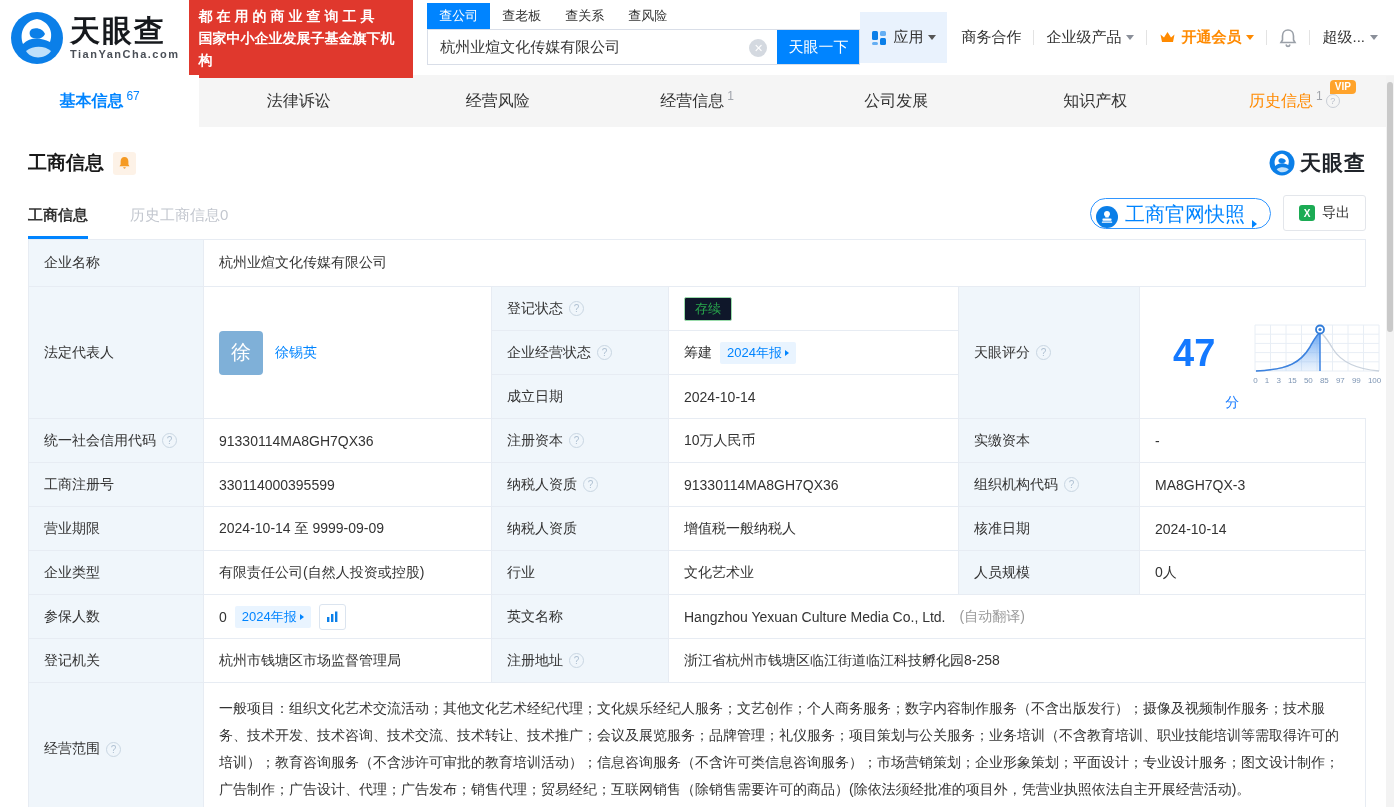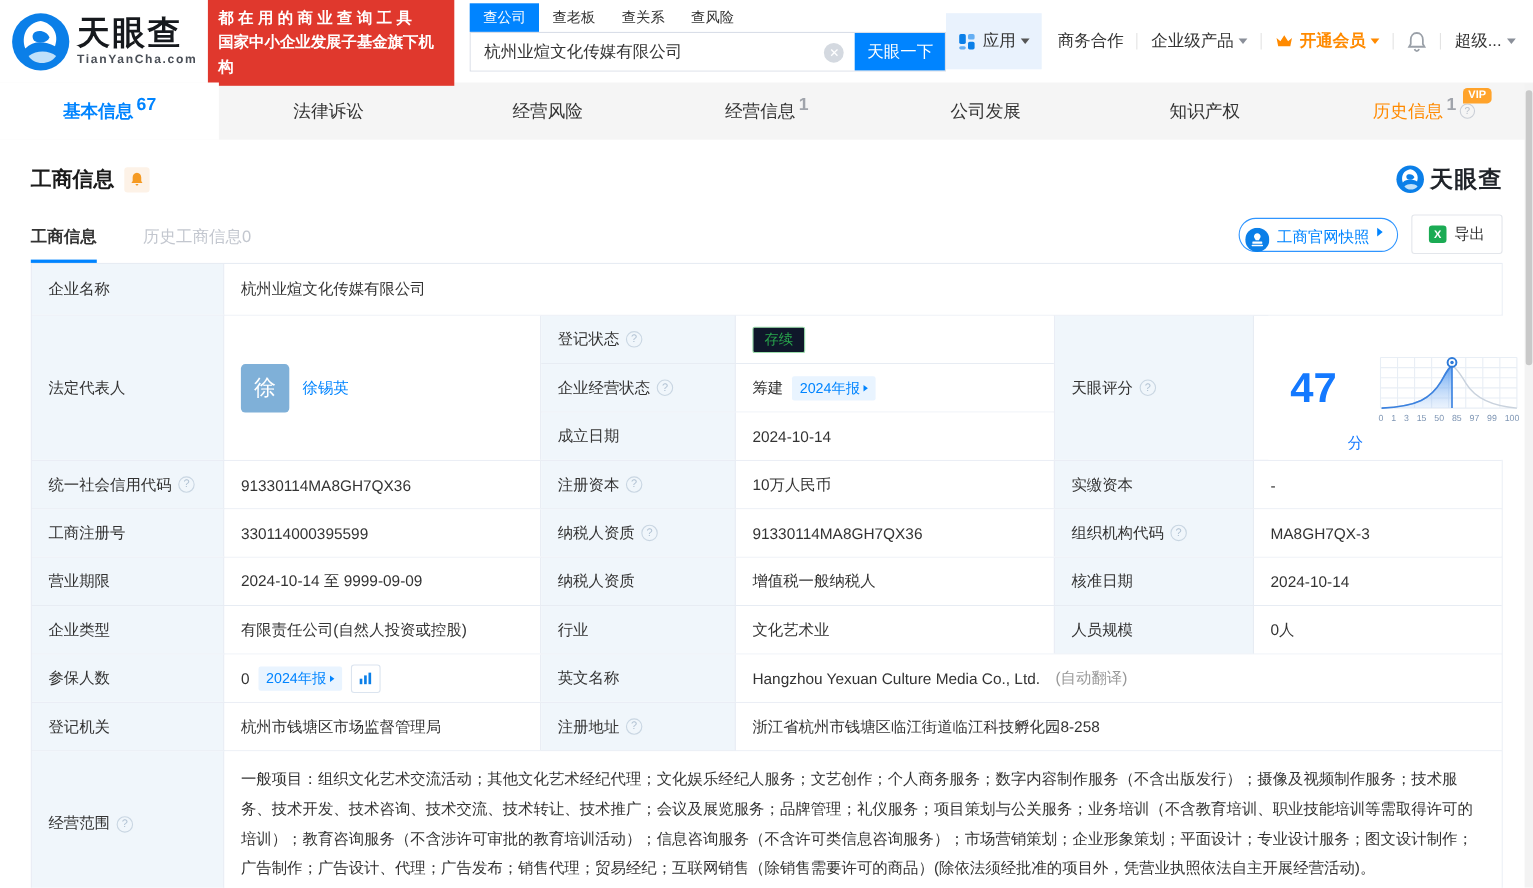--- a/index.html
+++ b/index.html
@@ -34,21 +34,21 @@
   .apps { background:#e9f2fd; padding:16px 11px; margin-right:14px; }
   .apps .caret { border-top-color:#555; }
   .vip-entry { color:#ff8a00; font-weight:bold; }
   .vip-entry .caret { border-top-color:#ff8a00; }
 
   
   .page-tabs { display:flex; height:52px; background:#f5f5f5; }
   .ptab { flex:1; display:flex; align-items:center; justify-content:center; font-size:16px; color:#333;
      cursor:pointer; position:relative; }
   .ptab.active { background:#fff; color:#0084ff; font-weight:bold; }
-  .pcount { font-size:16px; margin-left:3px; transform:translateY(-5px); color:#a0a4ab; font-weight:bold; }
+  .pcount { font-size:12px; margin-left:3px; transform:translateY(-5px); color:#a0a4ab; font-weight:normal; }
   .ptab.active .pcount { color:#0084ff; }
   .ptab.history { color:#ff8a00; }
   .vip-badge { position:absolute; top:5px; right:38px; background:#ffa32b; color:#fff; font-size:10px; font-weight:bold;
      padding:1px 5px; border-radius:4px 4px 4px 0; line-height:12px; }
   .qmark { width:14px; height:14px; border-radius:50%; border:1px solid #c9ced6; color:#b9bfc9; font-size:9px;
      display:inline-flex; align-items:center; justify-content:center; margin-left:3px; }
   .qmark::before { content:"?"; }
 
   
   .content { padding:0 28px; }
@@ -57,22 +57,22 @@
   .bell-box { width:23px; height:23px; background:#fdf2e7; border-radius:3px; margin-left:9px; display:flex;
      align-items:center; justify-content:center; cursor:pointer; }
   .watermark { margin-left:auto; display:flex; align-items:center; gap:5px; }
   .watermark-text { font-size:21px; font-weight:bold; color:#20242a; letter-spacing:1px; }
 
   .subtab-row { margin-top:18px; display:flex; align-items:flex-end; }
   .subtab { font-size:15px; color:#333; padding-bottom:11px; border-bottom:3px solid transparent; margin-right:30px; cursor:pointer; }
   .subtab.active { border-color:#0084ff; font-weight:bold; }
   .subtab.muted { color:#c3c7cf;margin-left:12px; }
   .right-btns { margin-left:auto; display:flex; align-items:center; gap:12px; padding-bottom:8px; }
-  .snapshot-btn { height:31px; border:1px solid #2f95ff; border-radius:16px; color:#0084ff; font-size:14px;
-     display:flex; align-items:flex-start; gap:7px; padding:8px 13px 0 5px; background:#fff; cursor:pointer; }
+  .snapshot-btn { height:31px; border:1px solid #2f95ff; border-radius:16px; color:#0084ff; font-size:20px;
+     display:flex; align-items:flex-end; gap:7px; padding:8px 13px 0 5px; background:#fff; cursor:pointer; }
   .snap-arrow { width:0; height:0; border-top:4px solid transparent; border-bottom:4px solid transparent; border-left:5px solid #0084ff; }
   .export-btn { height:36px; border:1px solid #e3e6eb; border-radius:3px; background:#fff; color:#333; font-size:14px;
      display:flex; align-items:center; gap:7px; padding:0 15px; cursor:pointer; }
   .xls-icon { width:16px; height:16px; background:#1bab54; border-radius:3px; color:#fff; font-size:10px; font-weight:bold;
      display:flex; align-items:center; justify-content:center; }
   .xls-icon::before { content:"X"; }
 
   
   .info-table { border:1px solid #e7ecf3; margin-top:0; font-size:14px; }
   .trow { display:grid; border-bottom:1px solid #e7ecf3; }

